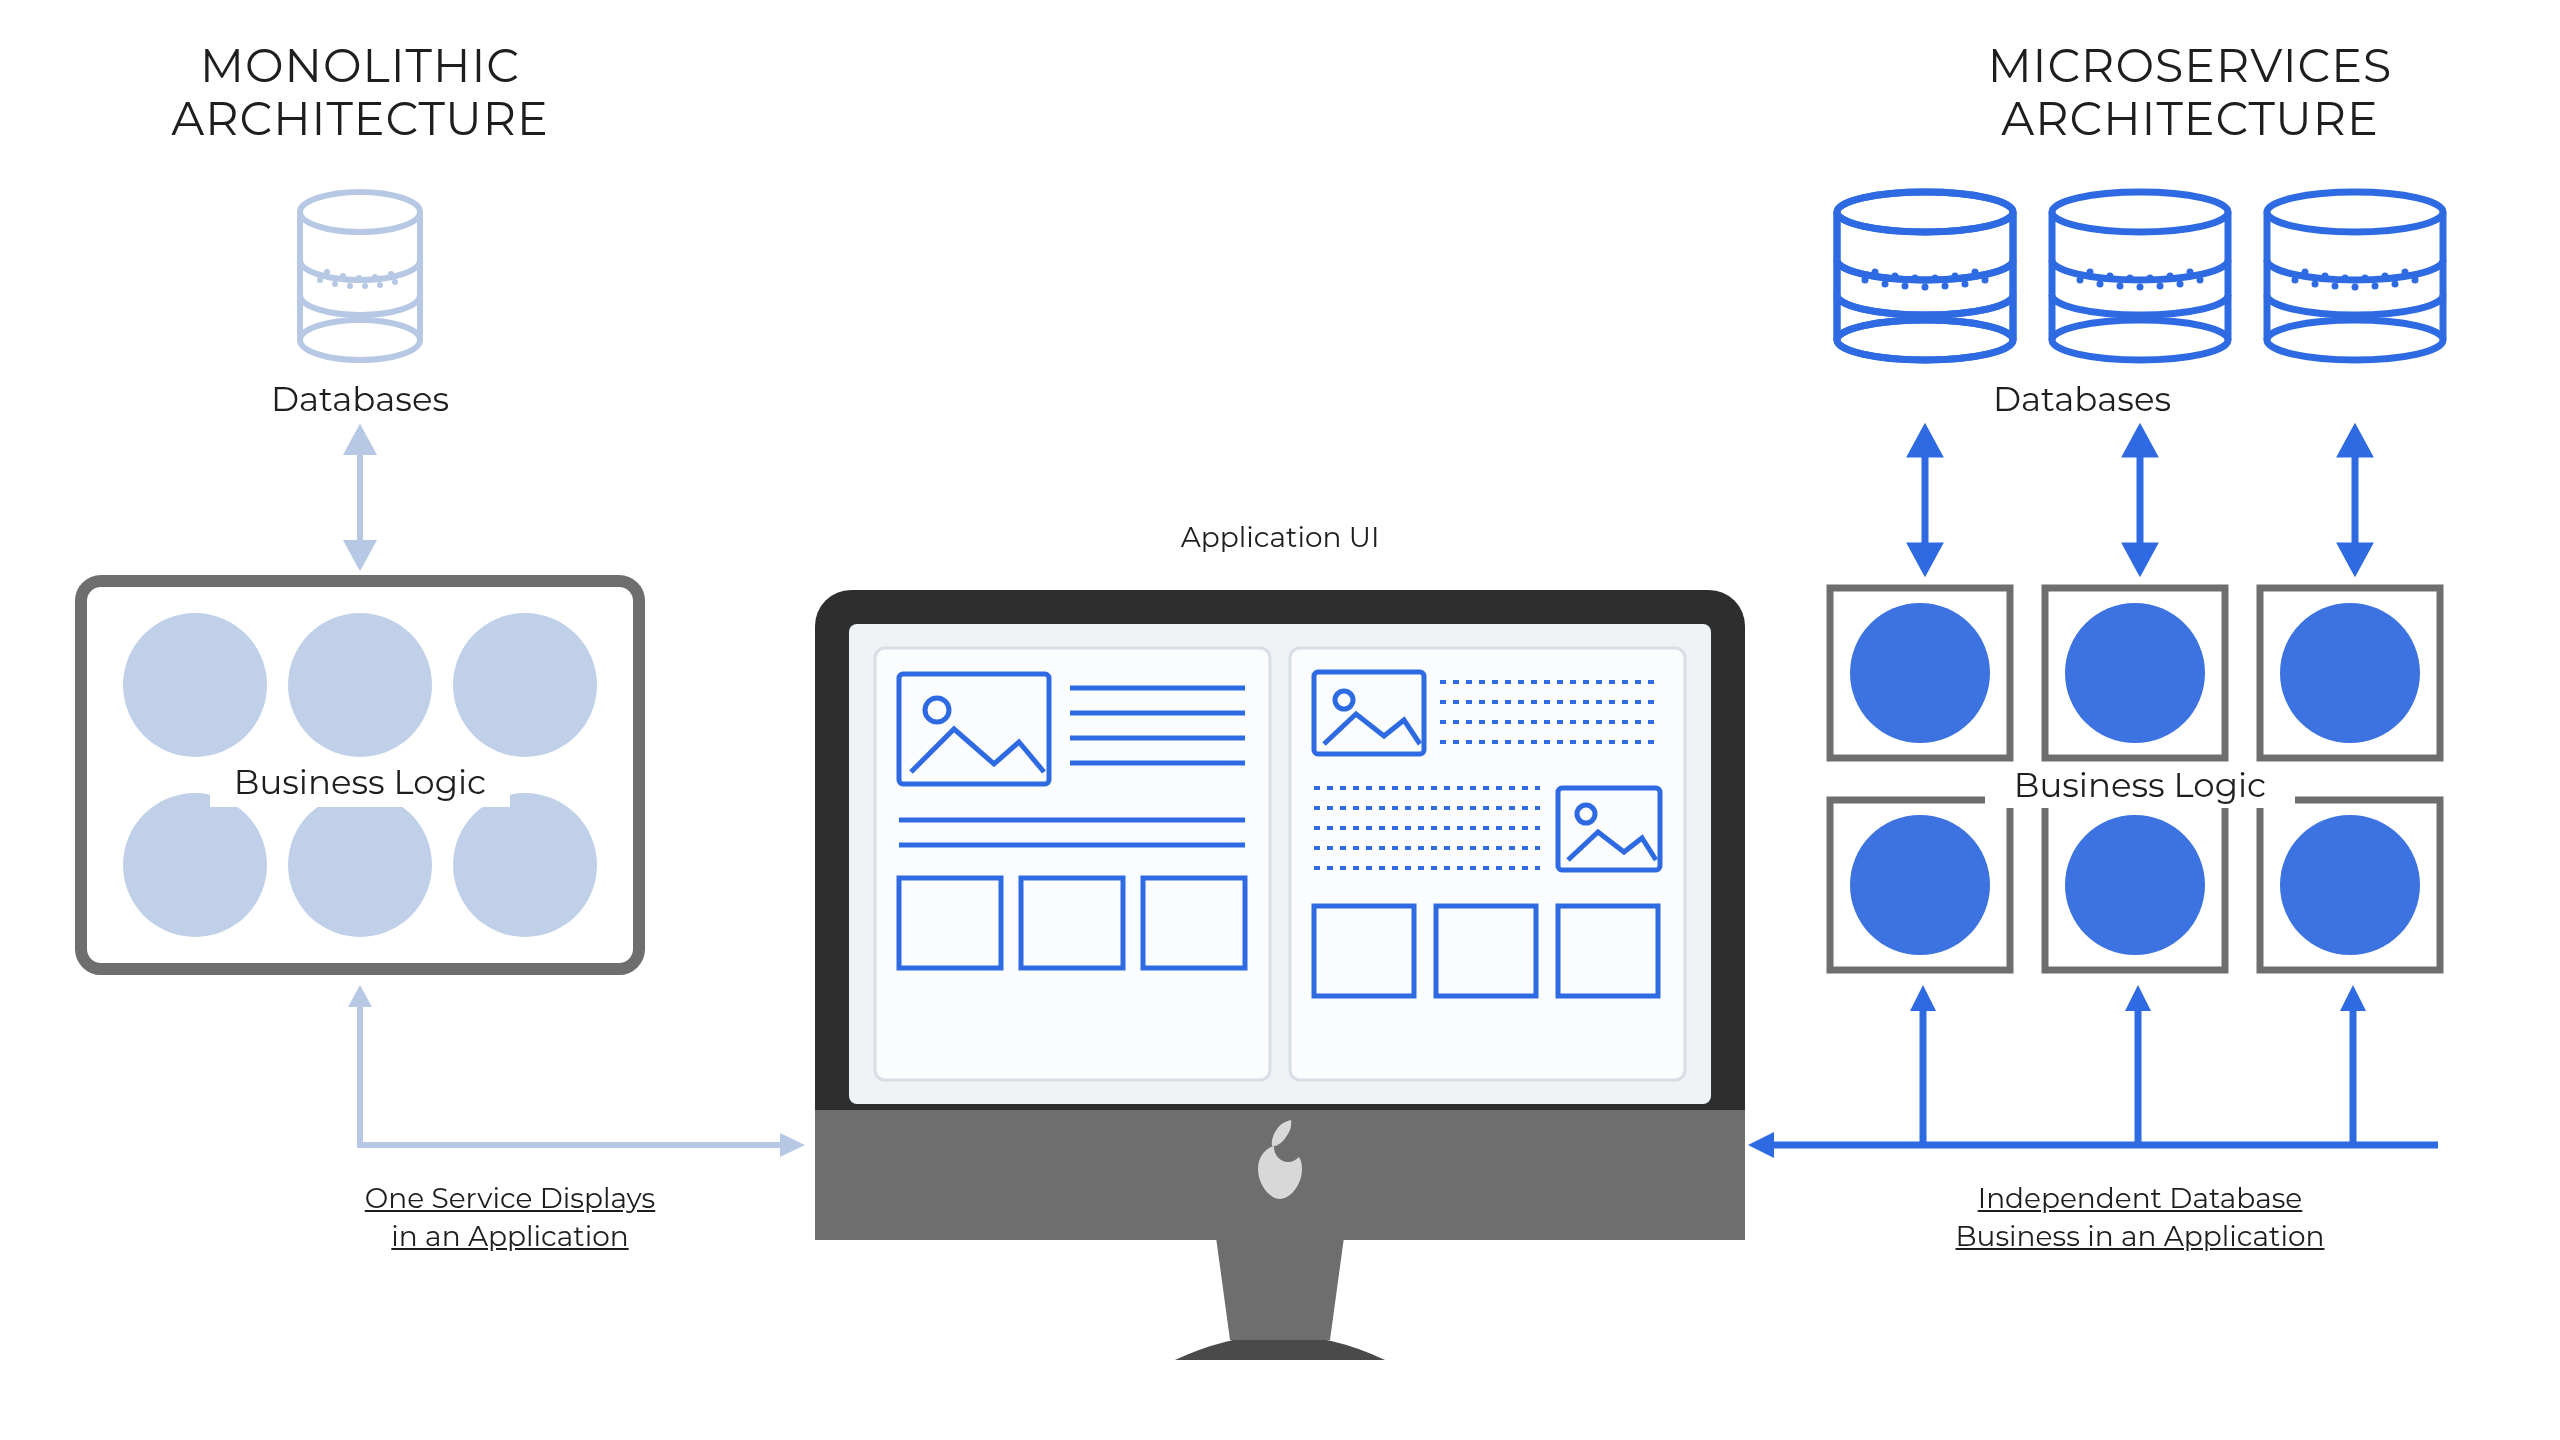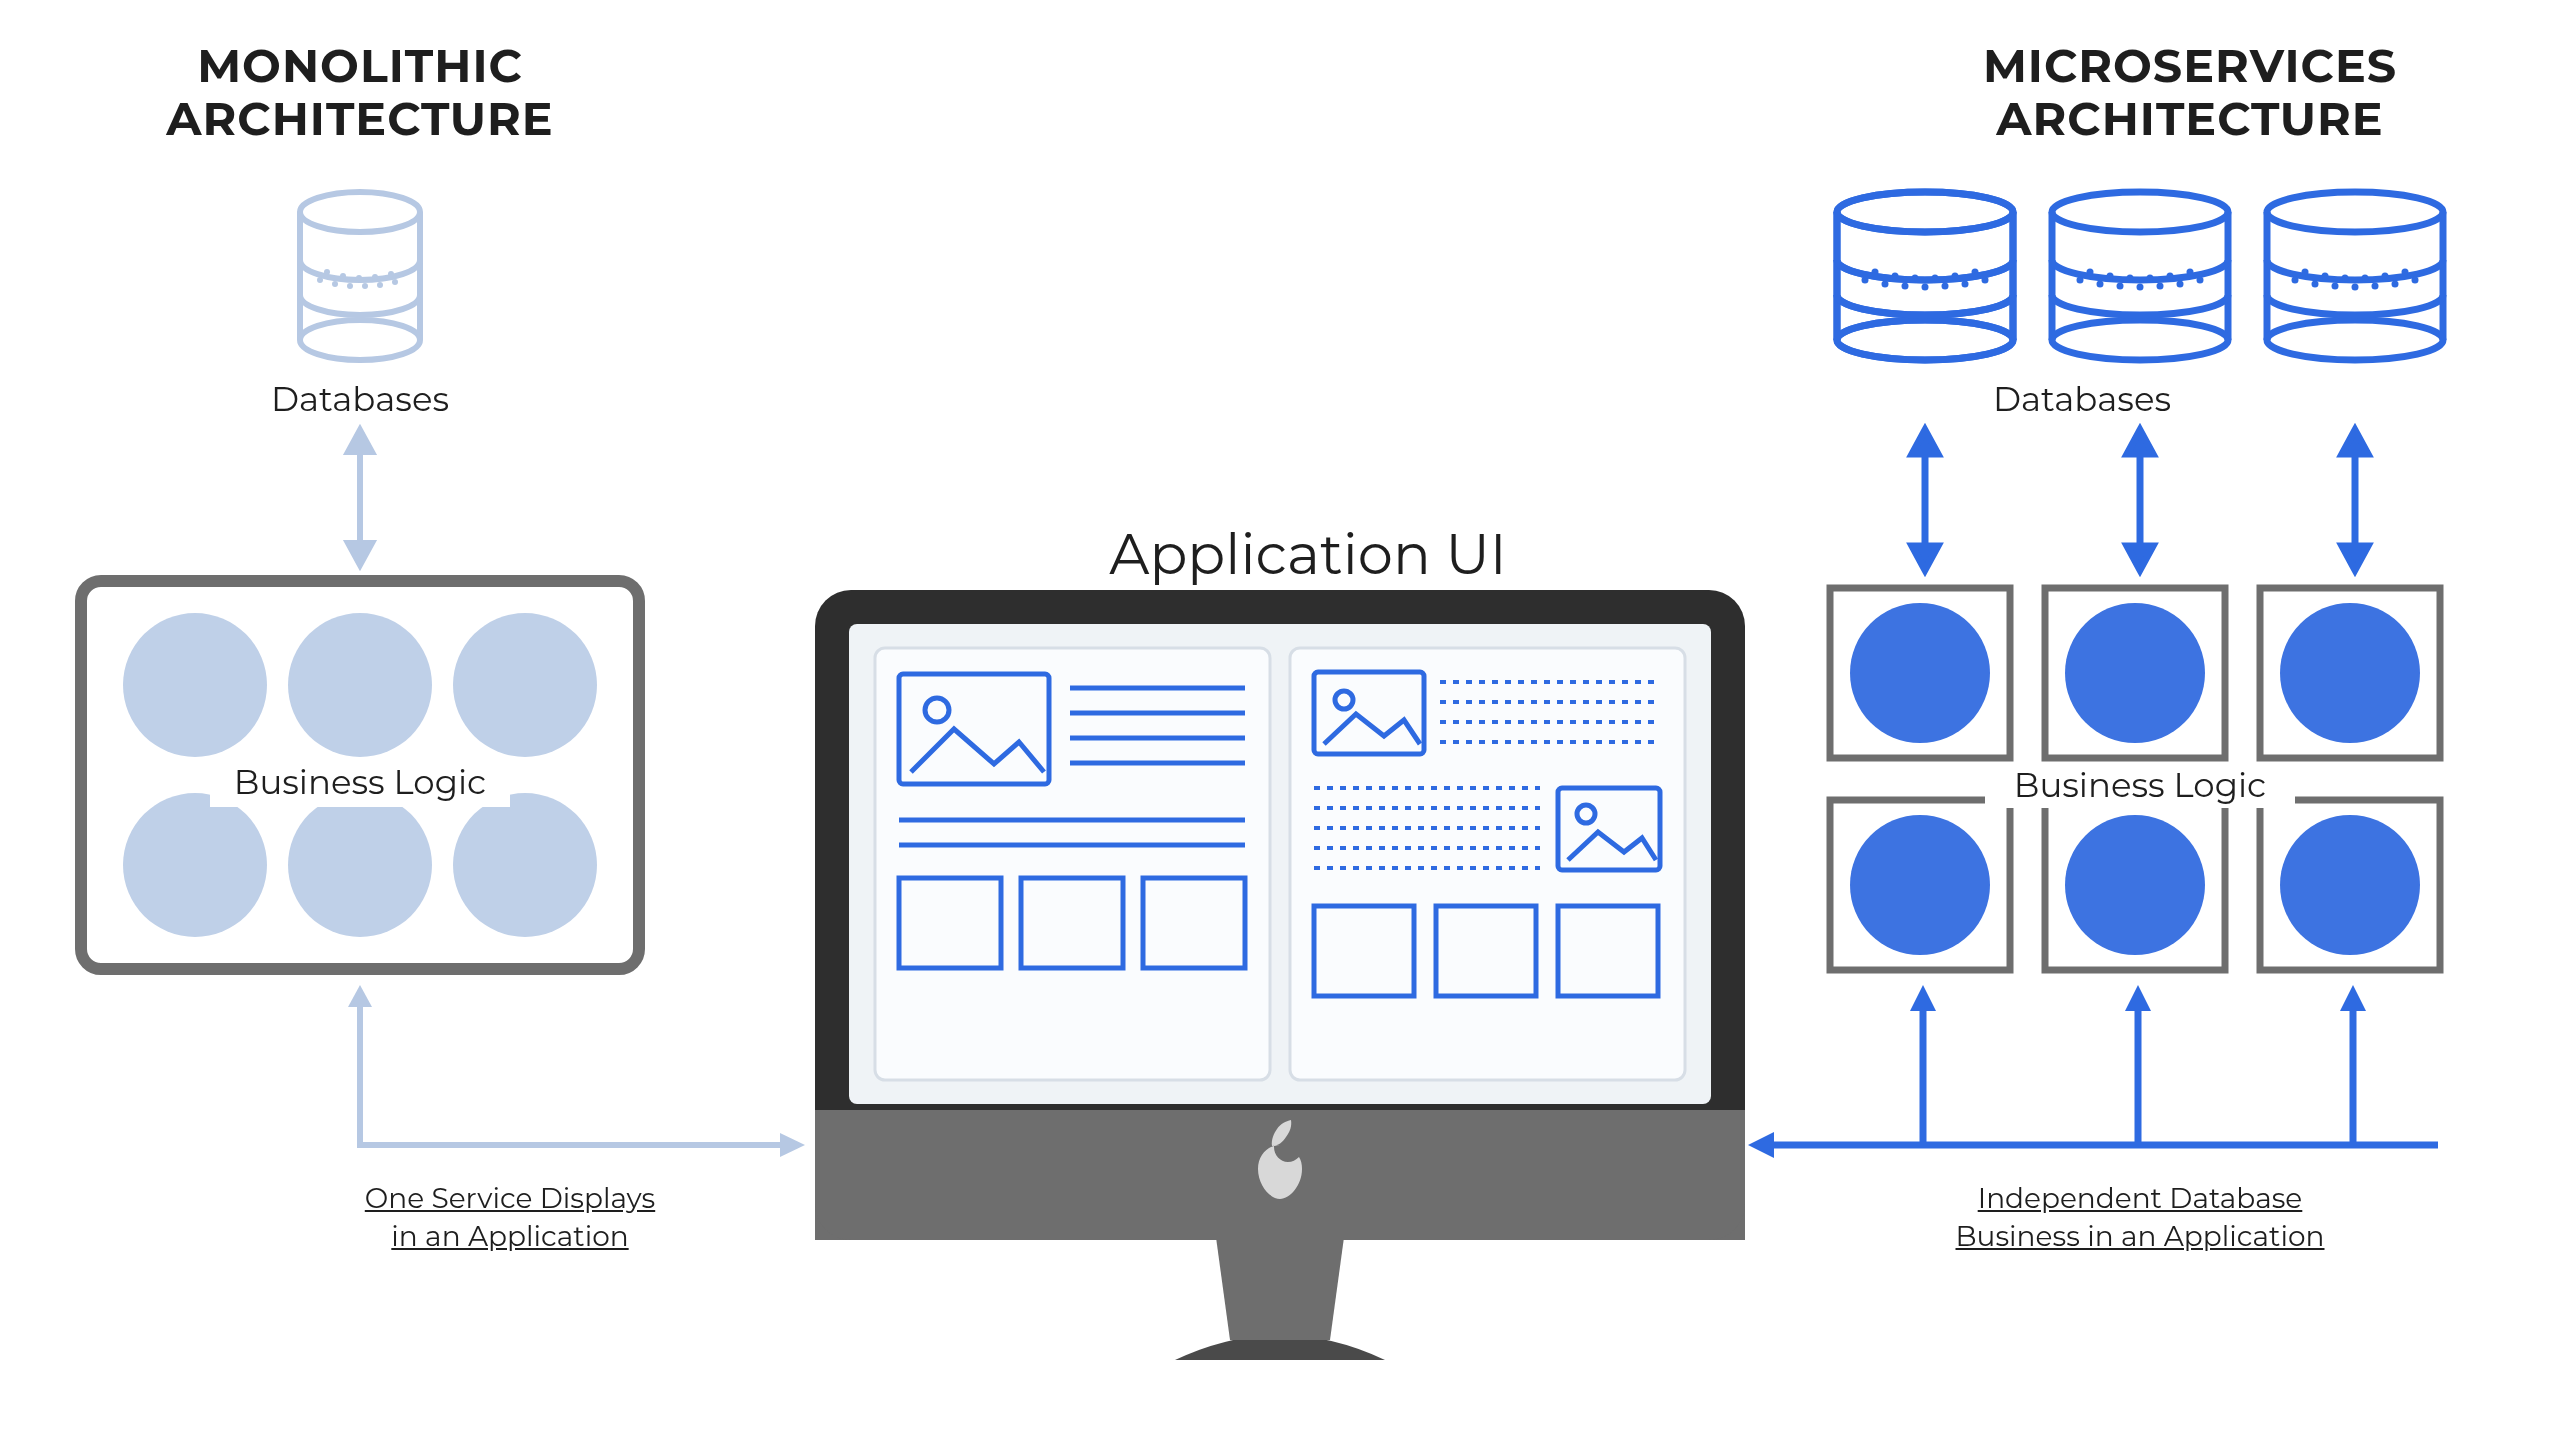--- a/index.html
+++ b/index.html
@@ -6,39 +6,39 @@
     --mono-stroke:#B6C8E3;
     --mono-fill:#BFD0E8;
     --micro-stroke:#2E6AE1;
     --micro-fill:#3D73E1;
     --grey:#6E6E6E;
     --darkgrey:#3C3C3C;
     --text:#1E1E1E;
   }
   html,body{margin:0;padding:0;background:#fff;font-family:Montserrat,"Segoe UI",Arial,sans-serif;}
   .canvas{position:relative;width:2560px;height:1440px;}
-  .col-title{position:absolute;font-weight:700;font-size:46px;letter-spacing:1px;color:var(--text);text-align:center;line-height:1.15;}
+  .col-title{position:absolute;font-weight:400;font-size:46px;letter-spacing:1px;color:var(--text);text-align:center;line-height:1.15;}
   .label{position:absolute;font-size:34px;color:var(--text);text-align:center;}
   .caption{position:absolute;font-size:28px;color:var(--text);text-align:center;line-height:1.35;text-decoration:underline;}
   svg{position:absolute;overflow:visible;}
 </style>
 </head>
 <body>
 
 <div class="canvas">
 
   <div class="col-title" style="left:80px;top:40px;width:560px">
     <span>MONOLITHIC</span><br>
     <span>ARCHITECTURE</span>
   </div>
   <div class="col-title" style="right:80px;top:40px;width:580px">
     <span>MICROSERVICES</span><br>
     <span>ARCHITECTURE</span>
   </div>
-  <div class="label" style="left:908px;top:520px;width:800px;font-size:56px">Application UI</div>
+  <div class="label" style="left:880px;top:520px;width:800px;font-size:28px">Application UI</div>
 
   <svg style="left:295px;top:190px" width="130" height="175">
     <g fill="none" stroke="var(--mono-stroke)" stroke-width="6">
       <ellipse cx="65" cy="22" rx="60" ry="20"></ellipse>
       <path d="M5 22 V150"></path>
         <path d="M125 22 V150"></path>
       <ellipse cx="65" cy="150" rx="60" ry="20"></ellipse>
 
       <path d="M5 70 A60 20 0 0 0 125 70"></path>
       <path d="M5 105 A60 20 0 0 0 125 105"></path>

